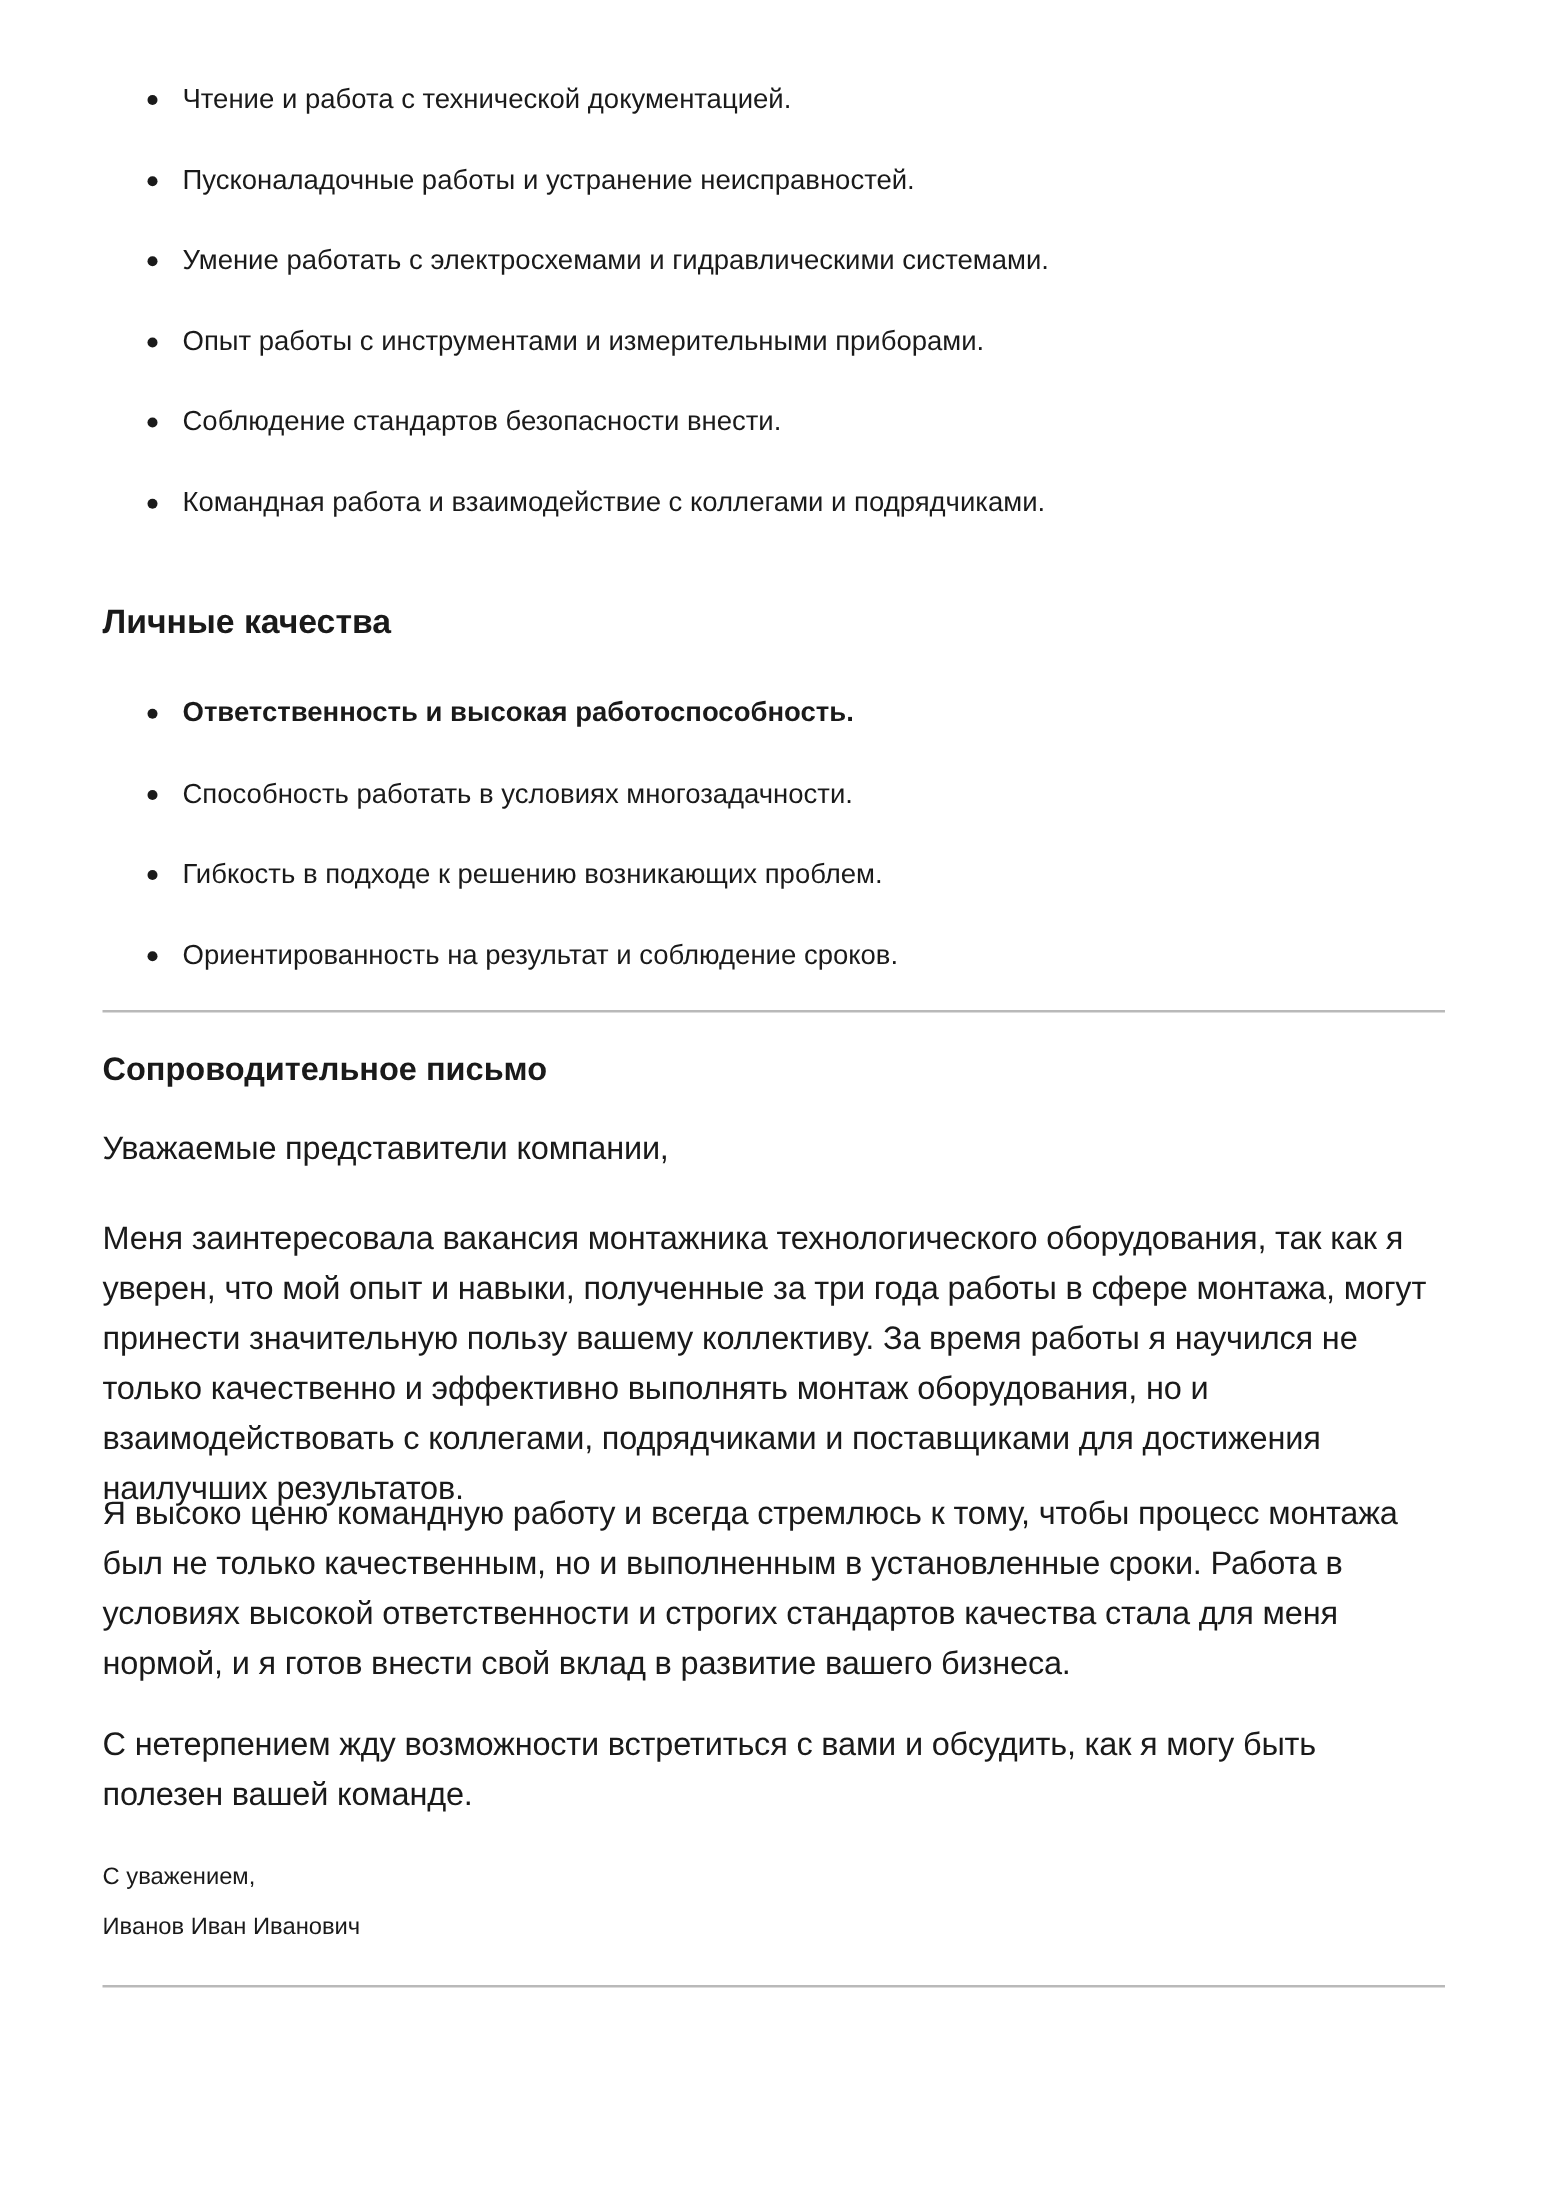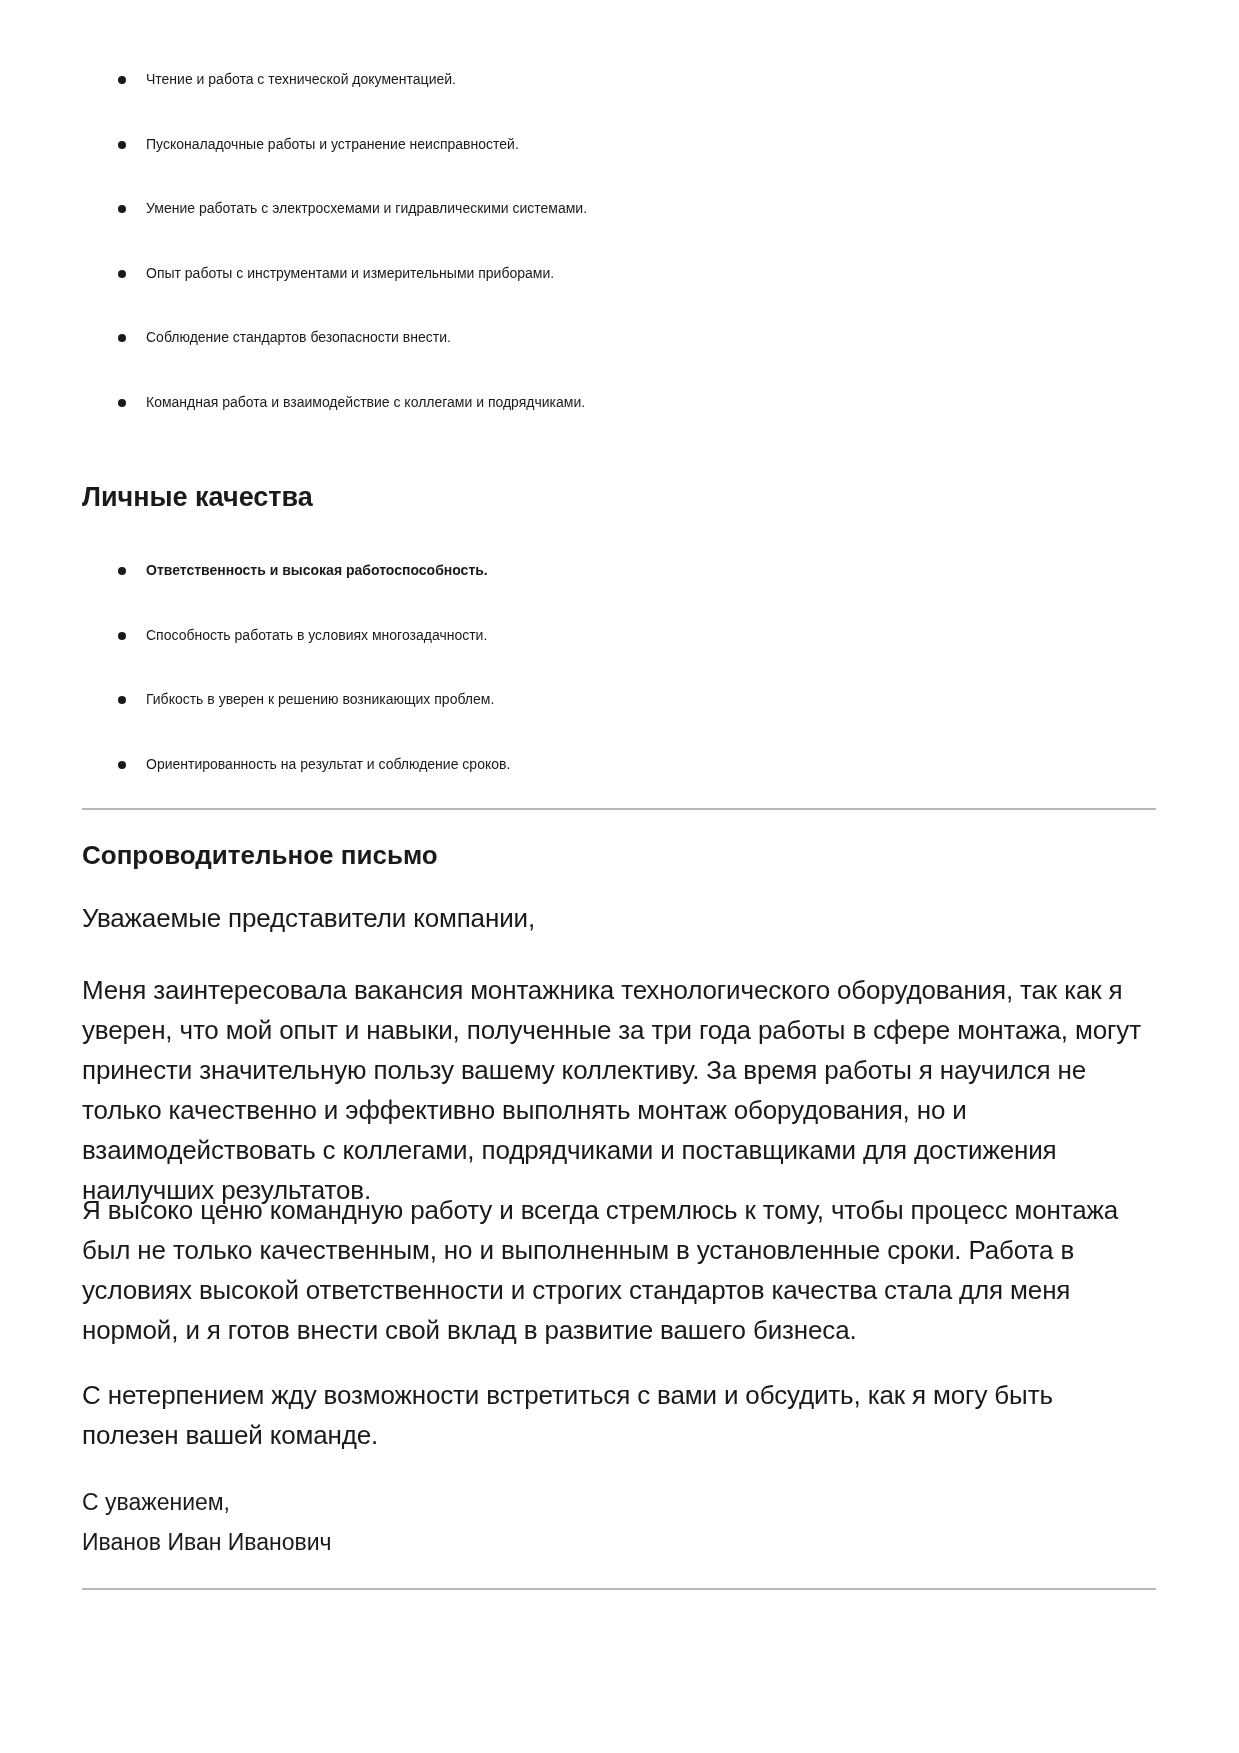--- a/index.html
+++ b/index.html
@@ -22,21 +22,21 @@
       width: 1074px;
     }
     ul.bullets {
       list-style: none;
       margin: 0;
       padding: 0;
     }
     ul.bullets li {
       position: relative;
       padding-left: 64px;
-      font-size: 14px;
+      font-size: 22px;
       line-height: 30px;
       height: 30px;
       white-space: nowrap;
     }
     ul.bullets li .dot {
       position: absolute;
       left: 36px;
       top: 12px;
       width: 8px;
       height: 8px;
@@ -69,21 +69,21 @@
     p.para {
       position: absolute;
       margin: 0;
       font-size: 26px;
       line-height: 40px;
       width: 1074px;
       letter-spacing: -0.15px;
     }
     .sig {
       position: absolute;
-      font-size: 23px;
+      font-size: 19px;
       line-height: 40px;
       margin: 0;
     }
   </style>
 </head>
 <body>
 
 <div class="page">
 
   <ul class="bullets" style="position:absolute; left:0; top:64px;">
@@ -119,21 +119,21 @@
     <li style="position:absolute; top:0;font-weight:bold;">
       <span class="dot"></span>
       <span>Ответственность и высокая работоспособность.</span>
     </li>
     <li style="position:absolute; top:65px;">
       <span class="dot"></span>
       <span>Способность работать в условиях многозадачности.</span>
     </li>
     <li style="position:absolute; top:129px;">
       <span class="dot"></span>
-      <span>Гибкость в уверен к решению возникающих проблем.</span>
+      <span>Гибкость в подходе к решению возникающих проблем.</span>
     </li>
     <li style="position:absolute; top:194px;">
       <span class="dot"></span>
       <span>Ориентированность на результат и соблюдение сроков.</span>
     </li>
   </ul>
 
   <hr class="divider" style="top:808px;">
 
   <div class="letter-title" style="left:0; top:840px;">Сопроводительное письмо</div>

